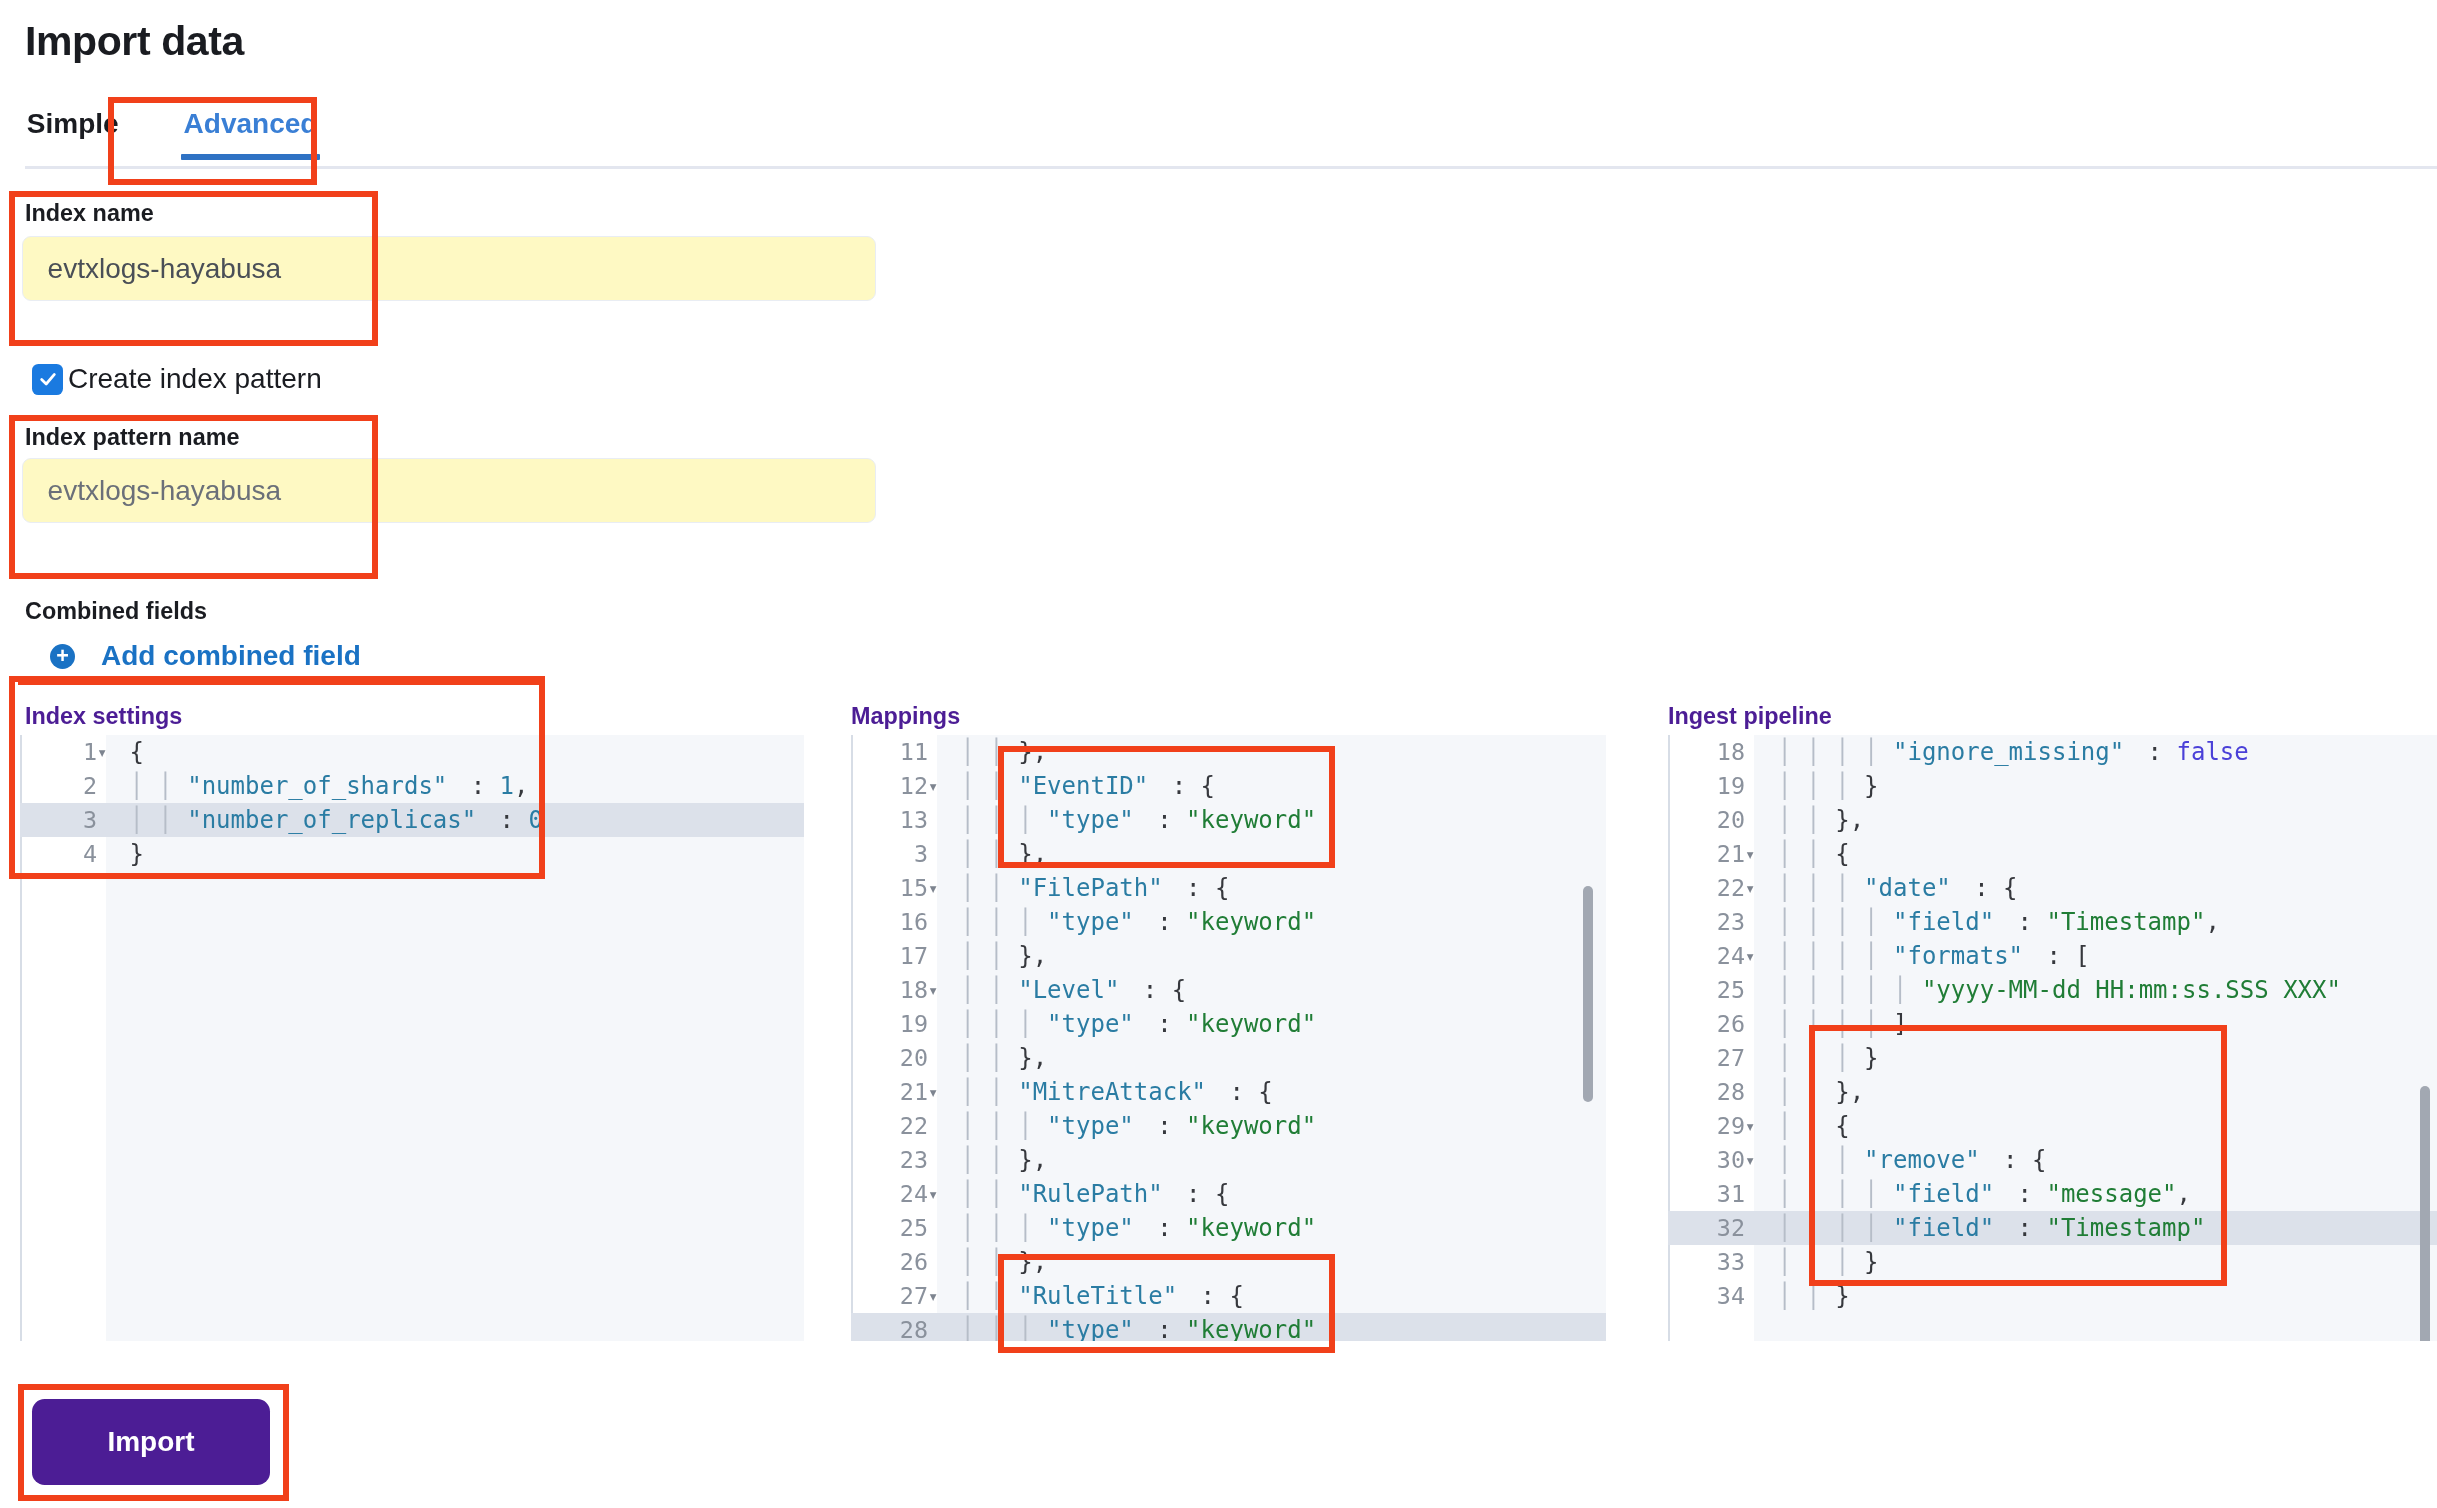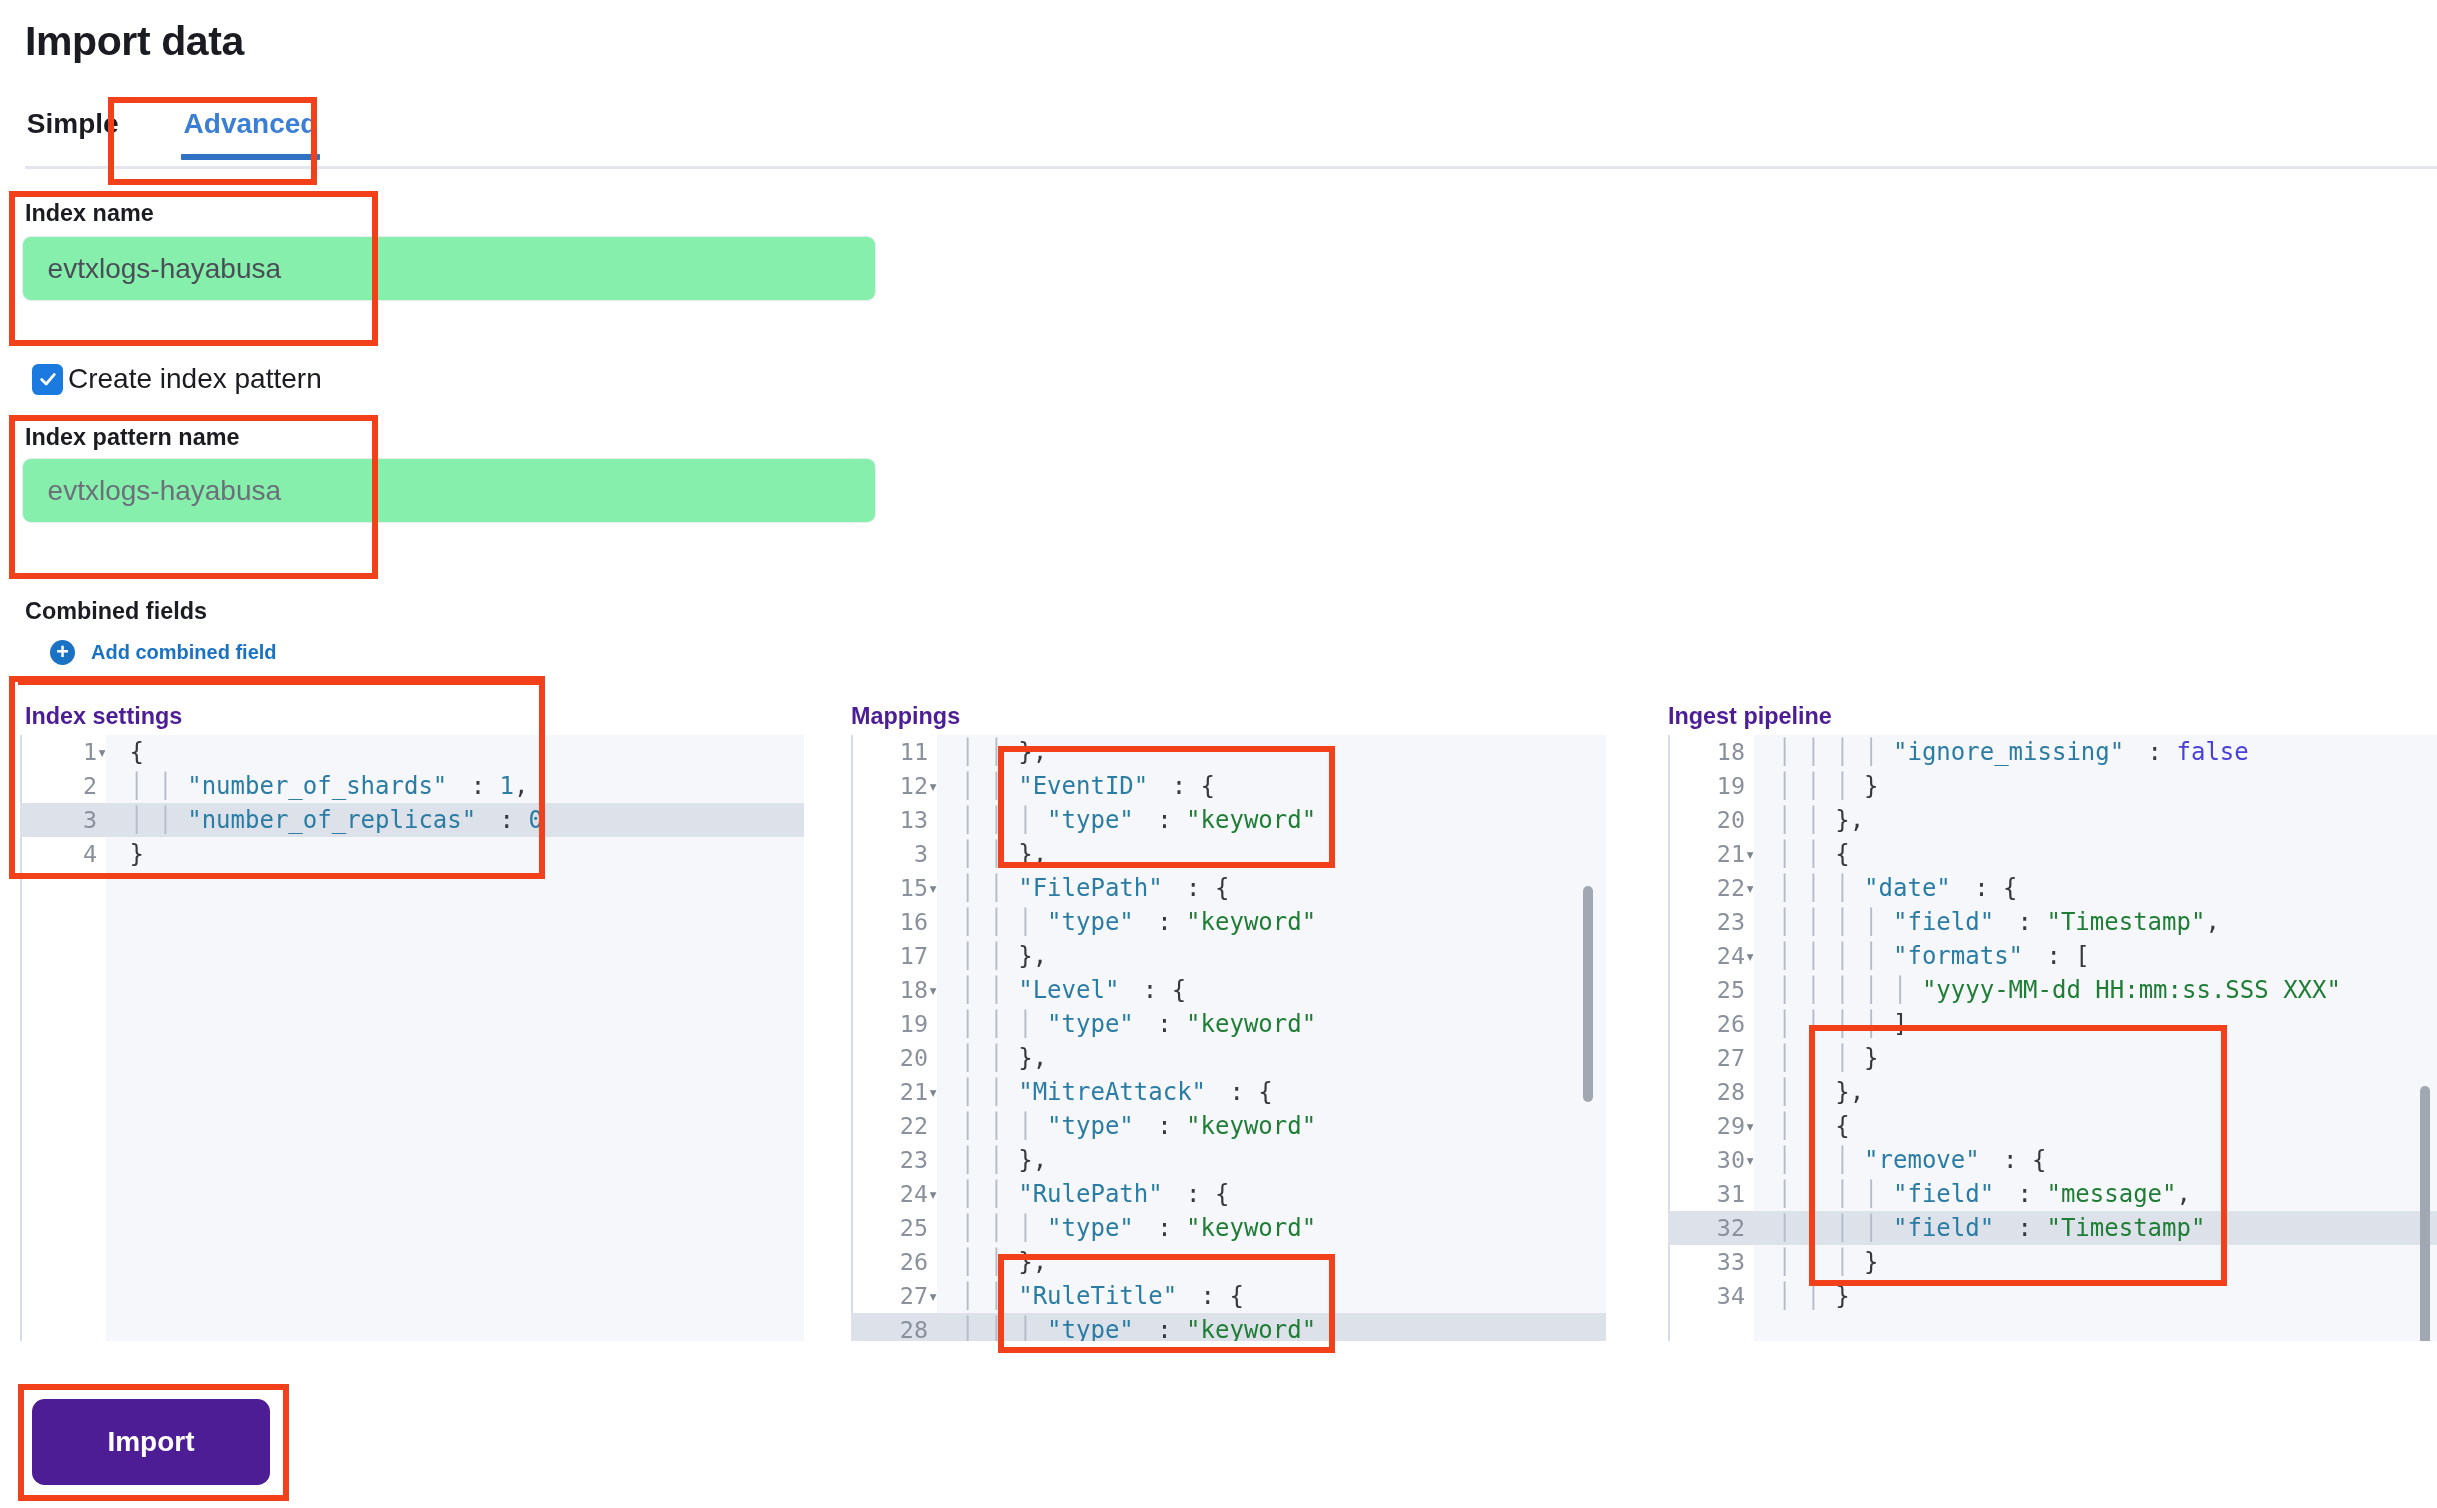--- a/index.html
+++ b/index.html
@@ -71,21 +71,21 @@
 
   
   .field-label {
     font-size: 23.4px;
     font-weight: bold;
     color: #1a1c21;
   }
   .text-input {
     box-sizing: border-box;
     height: 65px;
-    background: #86efac;
+    background: #fef9c3;
     border: 1.8px solid #e9edf3;
     border-radius: 9px;
     display: flex;
     align-items: center;
     padding-left: 25px;
     font-size: 28px;
     color: #4a4f57;
   }
   .text-input.placeholder { color: #6b7079; }
 
@@ -134,22 +134,22 @@
     border-radius: 50%;
     background: #1a72c4;
     color: #fff;
     font-size: 21.6px;
     line-height: 23.4px;
     text-align: center;
     font-weight: bold;
     flex: none;
   }
   #add-combined-field .acf-text {
-    margin-left: 16px;
-    font-size: 20px;
+    margin-left: 26px;
+    font-size: 28px;
     font-weight: bold;
     color: #1a72c4;
   }
 
   
   .editor-title {
     position: absolute;
     font-size: 23.4px;
     font-weight: bold;
     color: #4c1d95;

